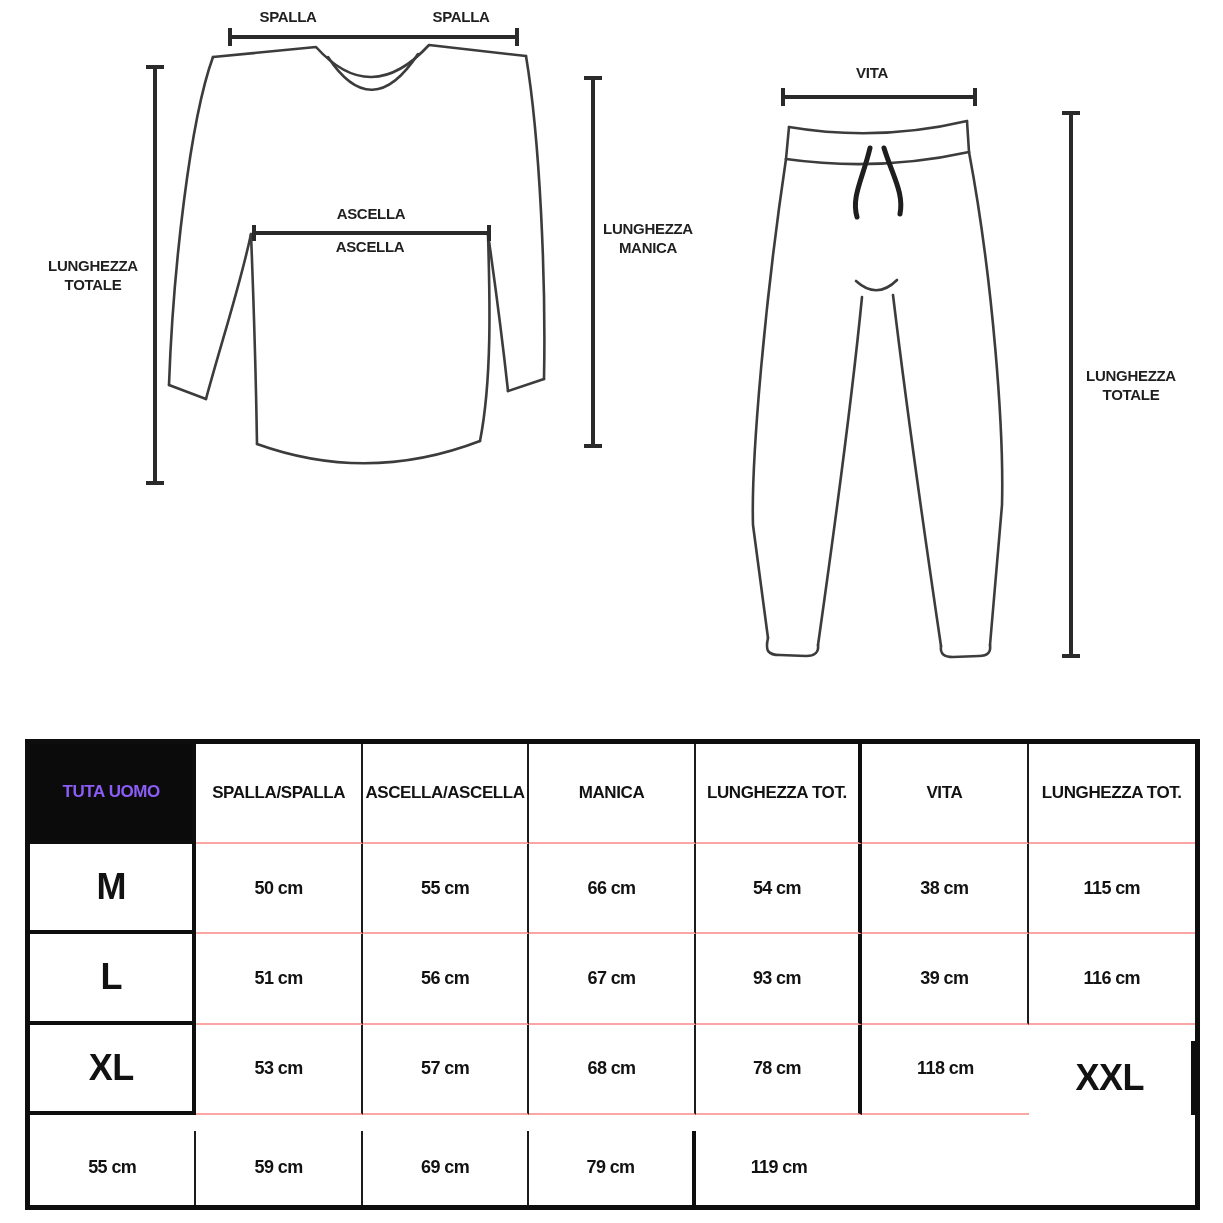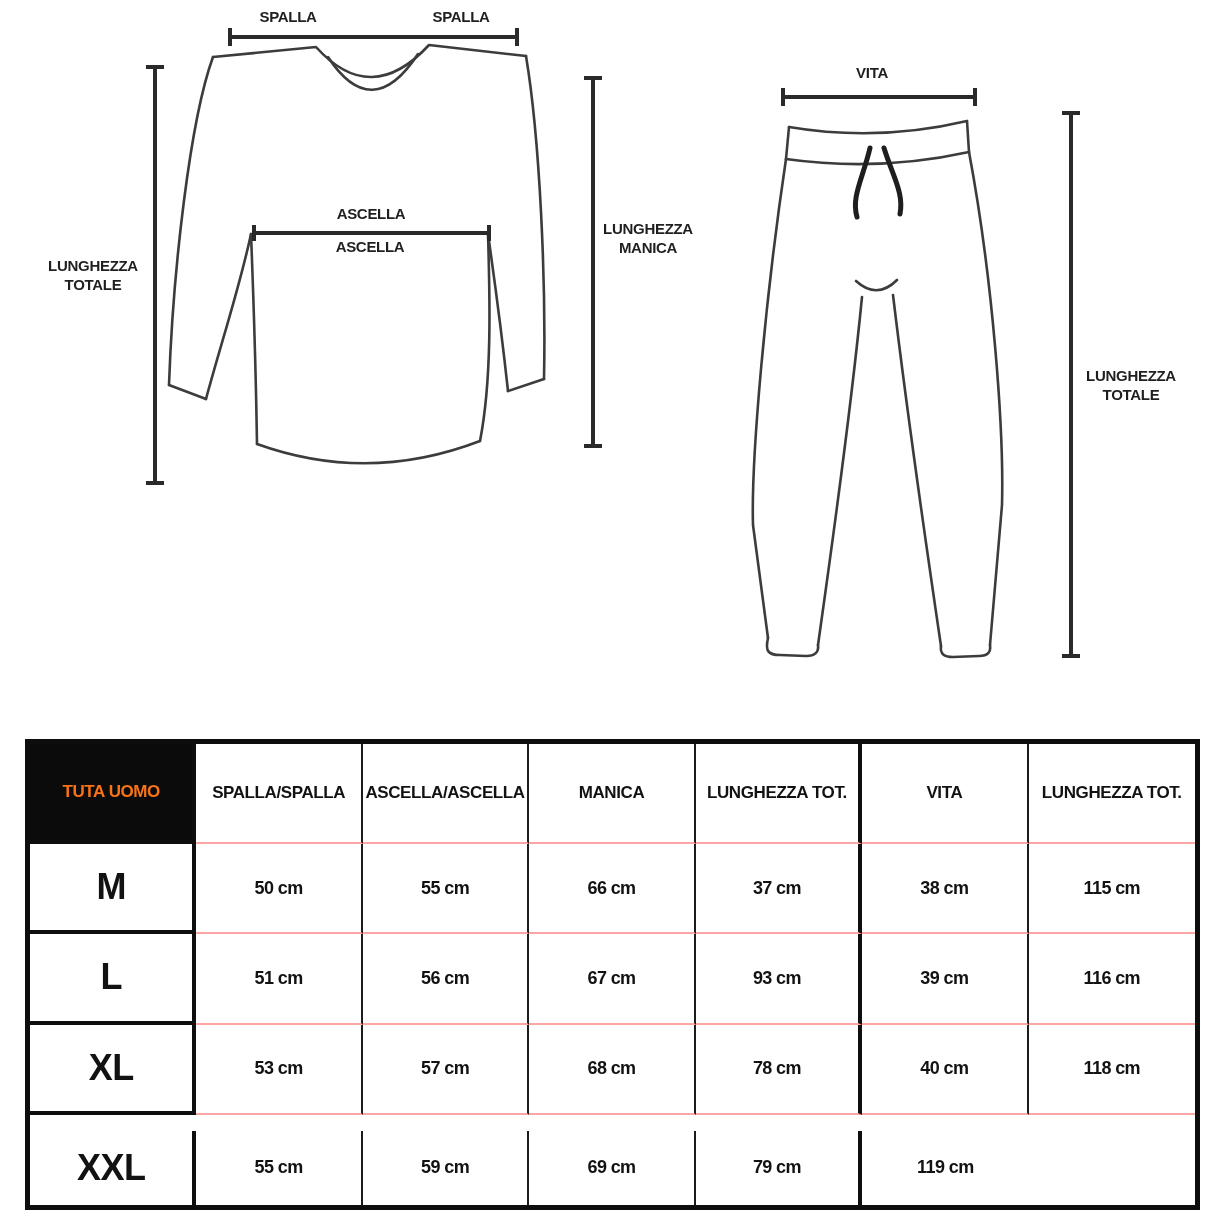--- a/index.html
+++ b/index.html
@@ -25,21 +25,21 @@
   .cell {
     display:flex; align-items:center; justify-content:center;
     border-right:2px solid #1c1c1c; border-bottom:2px solid #fca5a5;
     background:#fff; color:#121212; text-align:center; box-sizing:border-box;
   }
   .cell.thick-r { border-right-width:4px; border-right-color:#0e0e0e; }
   .cell.col1   { border-bottom-width:4px; border-bottom-color:#0e0e0e; }
   .cell.last-c { border-right:none; }
   .cell.last-r { border-bottom:none;margin-top:16px; }
   .hdr  { font-weight:bold; font-size:17px; letter-spacing:-0.4px; }
-  .corner { background:#0b0b0b; color:#f97316; }
+  .corner { background:#0b0b0b; color:#8b5cf6; }
   .size { font-weight:bold; font-size:36px; letter-spacing:-0.5px; }
   .val  { font-weight:bold; font-size:18px; letter-spacing:-0.6px; }
 </style>
 </head>
 <body>
 
 <div class="page">
 
   <svg class="diagram" width="1223" height="738" viewBox="0 0 1223 738">
 
@@ -131,38 +131,37 @@
     <div class="cell hdr">ASCELLA/ASCELLA</div>
     <div class="cell hdr">MANICA</div>
     <div class="cell hdr thick-r">LUNGHEZZA TOT.</div>
     <div class="cell hdr">VITA</div>
     <div class="cell hdr last-c">LUNGHEZZA TOT.</div>
 
     <div class="cell size thick-r col1">M</div>
     <div class="cell val">50 cm</div>
     <div class="cell val">55 cm</div>
     <div class="cell val">66 cm</div>
-    <div class="cell val thick-r">37 cm</div>
+    <div class="cell val thick-r">54 cm</div>
     <div class="cell val">38 cm</div>
     <div class="cell val last-c">115 cm</div>
 
     <div class="cell size thick-r col1">L</div>
     <div class="cell val">51 cm</div>
     <div class="cell val">56 cm</div>
     <div class="cell val">67 cm</div>
     <div class="cell val thick-r">93 cm</div>
     <div class="cell val">39 cm</div>
     <div class="cell val last-c">116 cm</div>
 
     <div class="cell size thick-r col1">XL</div>
     <div class="cell val">53 cm</div>
     <div class="cell val">57 cm</div>
     <div class="cell val">68 cm</div>
     <div class="cell val thick-r">78 cm</div>
-    <div class="cell val">40 cm</div>
     <div class="cell val last-c">118 cm</div>
 
     <div class="cell size thick-r col1 last-r">XXL</div>
     <div class="cell val last-r">55 cm</div>
     <div class="cell val last-r">59 cm</div>
     <div class="cell val last-r">69 cm</div>
     <div class="cell val thick-r last-r">79 cm</div>
     <div class="cell val last-c last-r">119 cm</div>
 
   </div>

